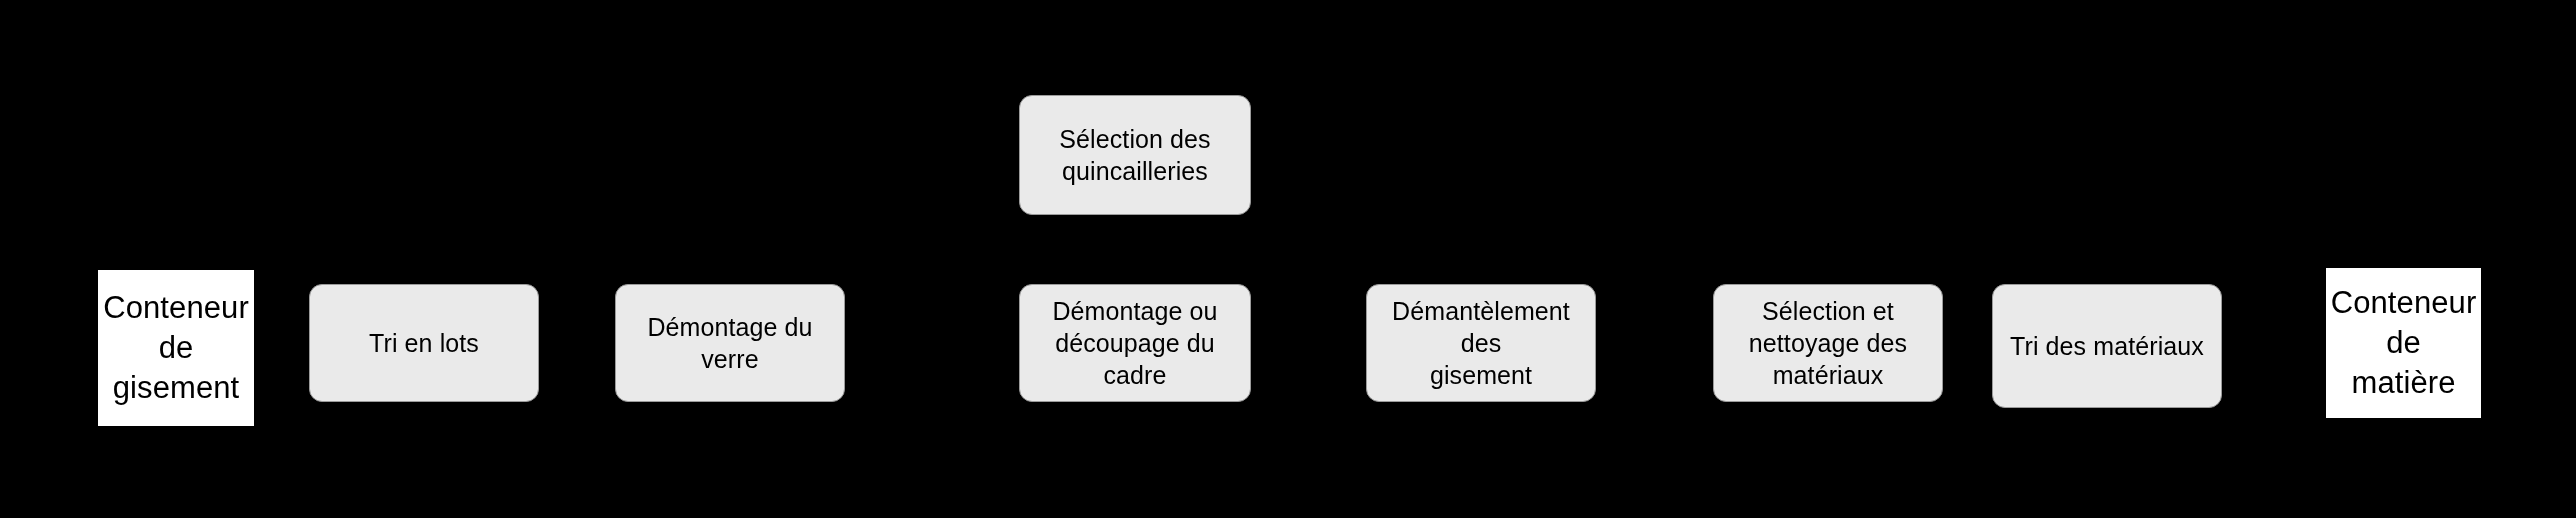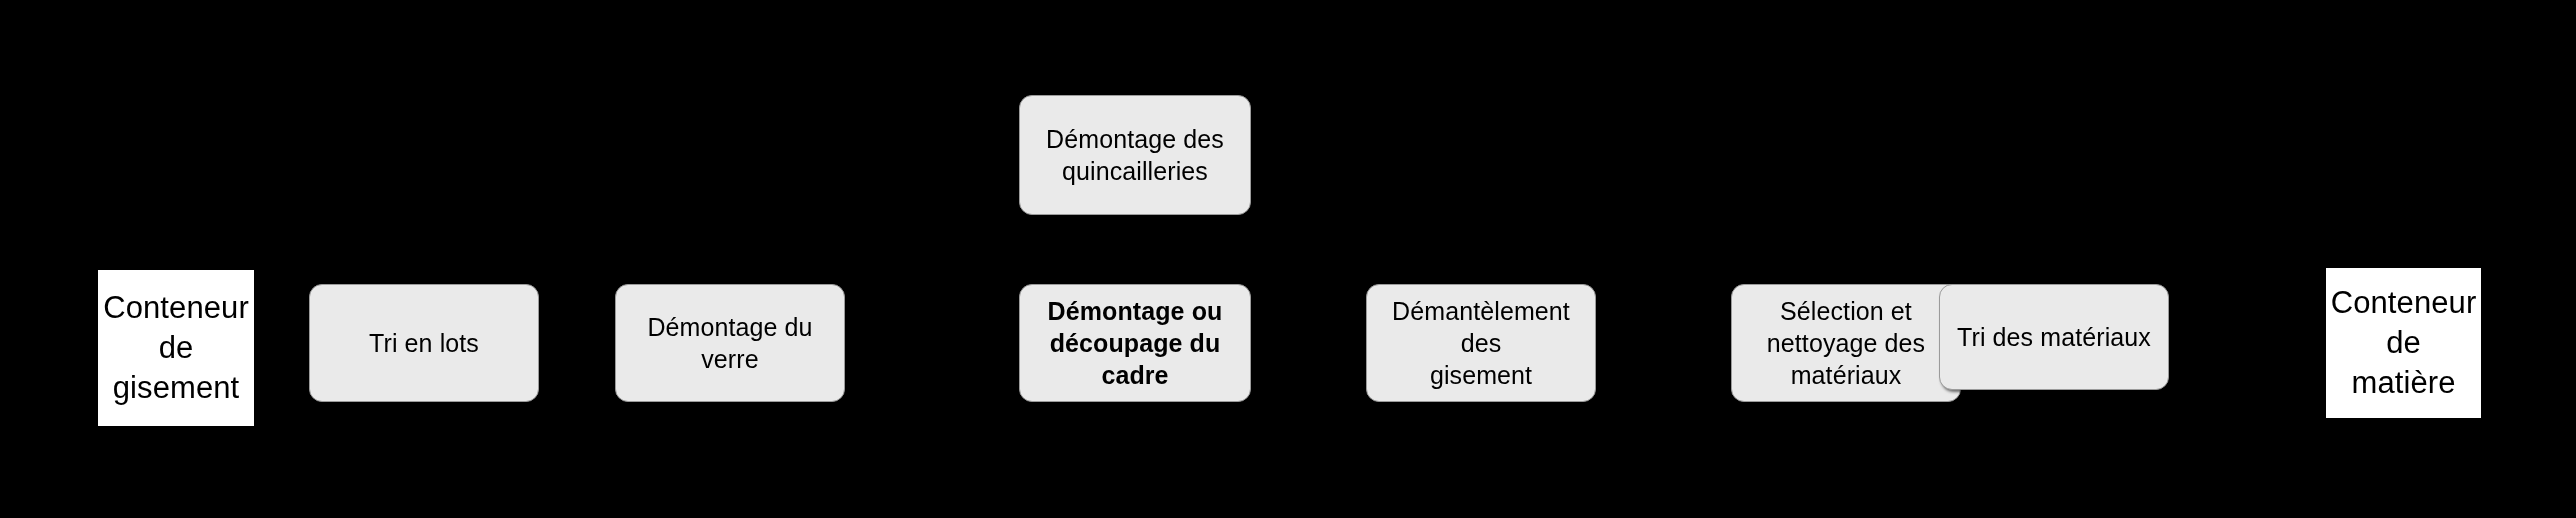--- a/index.html
+++ b/index.html
@@ -68,41 +68,41 @@
 
   <div class="node process" style="left:309px; top:284px; width:230px; height:118px;">
     <span class="label">Tri en lots</span>
   </div>
 
   <div class="node process" style="left:615px; top:284px; width:230px; height:118px;">
     <span class="label">Démontage du verre</span>
   </div>
 
   <div class="node process" style="left:1019px; top:95px; width:232px; height:120px;">
-    <span class="label">Démontage des
+    <span class="label">Sélection des
 quincailleries</span>
   </div>
 
-  <div class="node process" style="left:1019px; top:284px; width:232px; height:118px;font-weight:bold;">
+  <div class="node process" style="left:1019px; top:284px; width:232px; height:118px;">
     <span class="label">Démontage ou
 découpage du cadre</span>
   </div>
 
   <div class="node process" style="left:1366px; top:284px; width:230px; height:118px;">
     <span class="label">Démantèlement des
 gisement</span>
   </div>
 
-  <div class="node process" style="left:1713px; top:284px; width:230px; height:118px;margin-left:18px;">
+  <div class="node process" style="left:1713px; top:284px; width:230px; height:118px;">
     <span class="label">Sélection et
 nettoyage des
 matériaux</span>
   </div>
 
-  <div class="node process" style="left:1939px; top:284px; width:230px; height:106px;">
+  <div class="node process" style="left:1992px; top:284px; width:230px; height:124px;">
     <span class="label">Tri des matériaux</span>
   </div>
 
   <div class="node container" style="left:2325px; top:267px; width:157px; height:152px;">
     <span class="label">Conteneur de
 matière</span>
   </div>
 
 </div>
 

